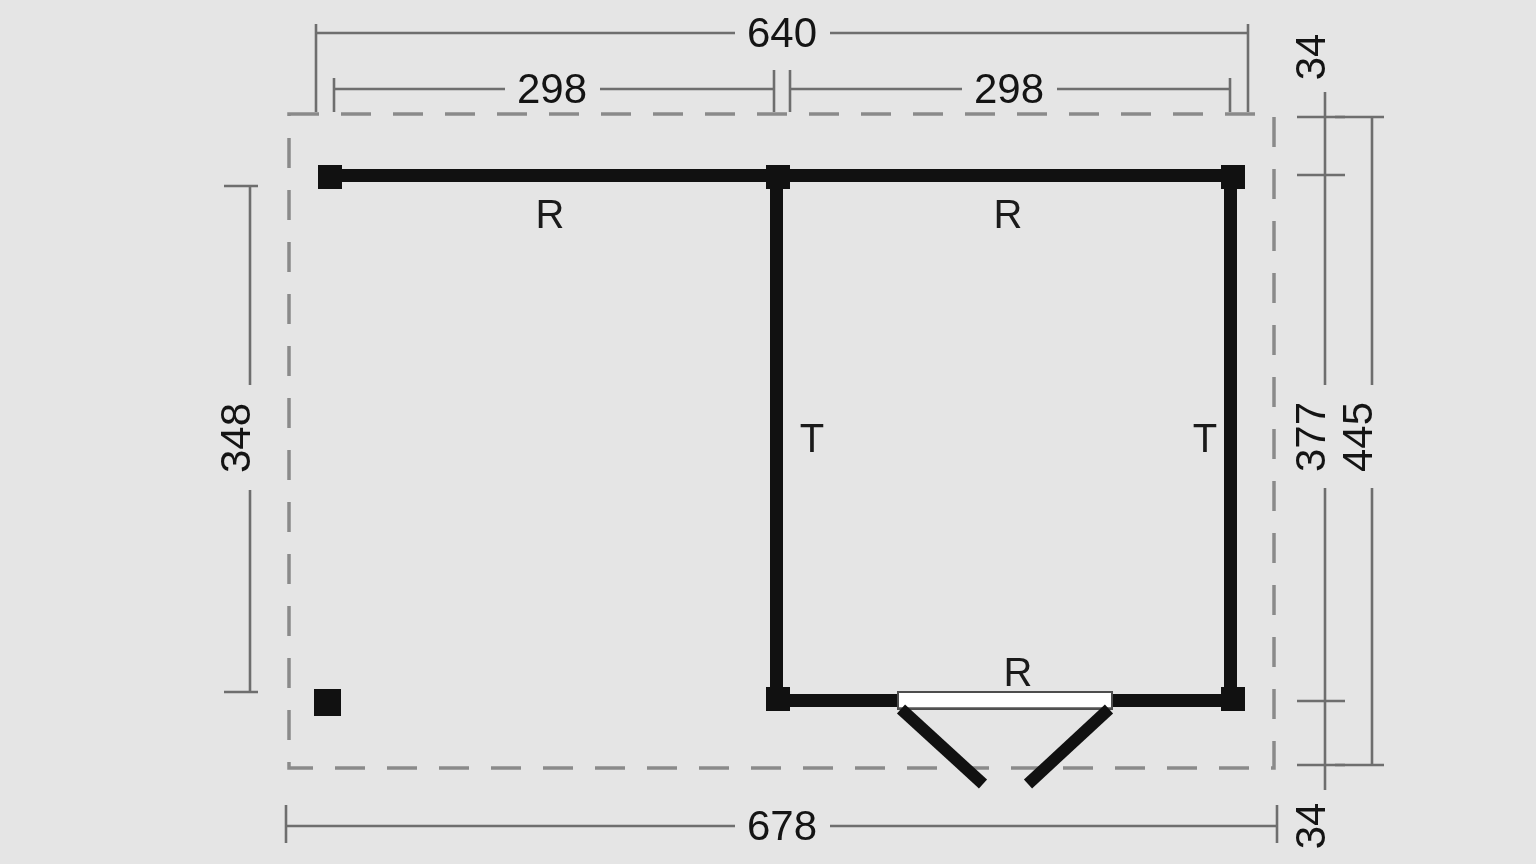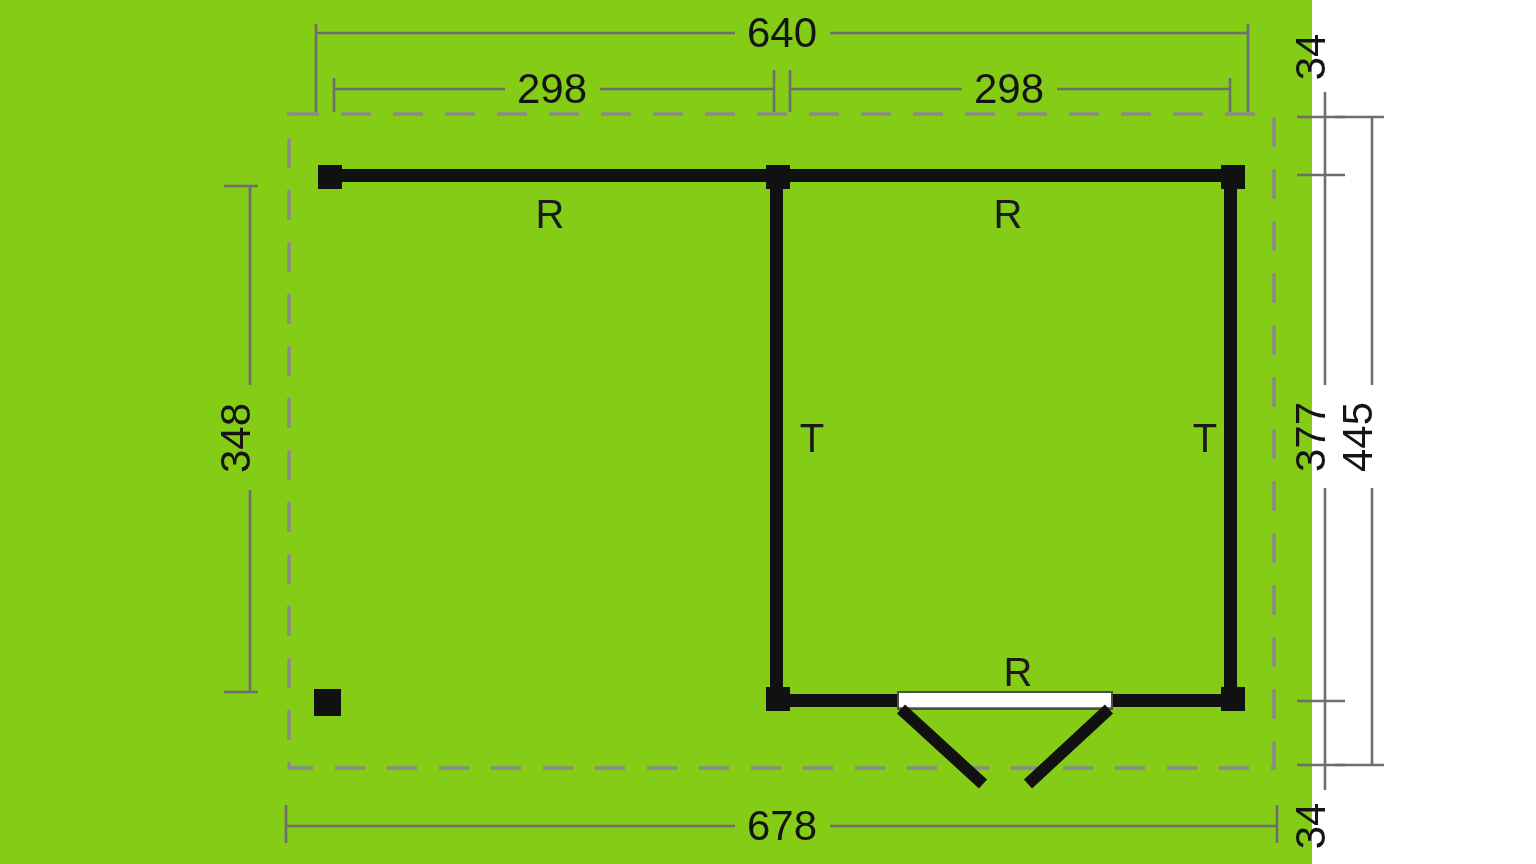--- a/index.html
+++ b/index.html
@@ -9,23 +9,23 @@
     background: #ffffff;
   }
   body {
     width: 1536px;
     height: 864px;
     font-family: "Liberation Sans", sans-serif;
     overflow: hidden;
   }
   #plan-root {
     position: relative;
-    width: 1312px;
+    width: 1536px;
     height: 864px;
-    background: #84cc16;
+    background: #e5e5e5;
   }
   #plan-svg {
     position: absolute;
     left: 0;
     top: 0;
     width: 1536px;
     height: 864px;
     display: block;
   }
   .dim-text {

